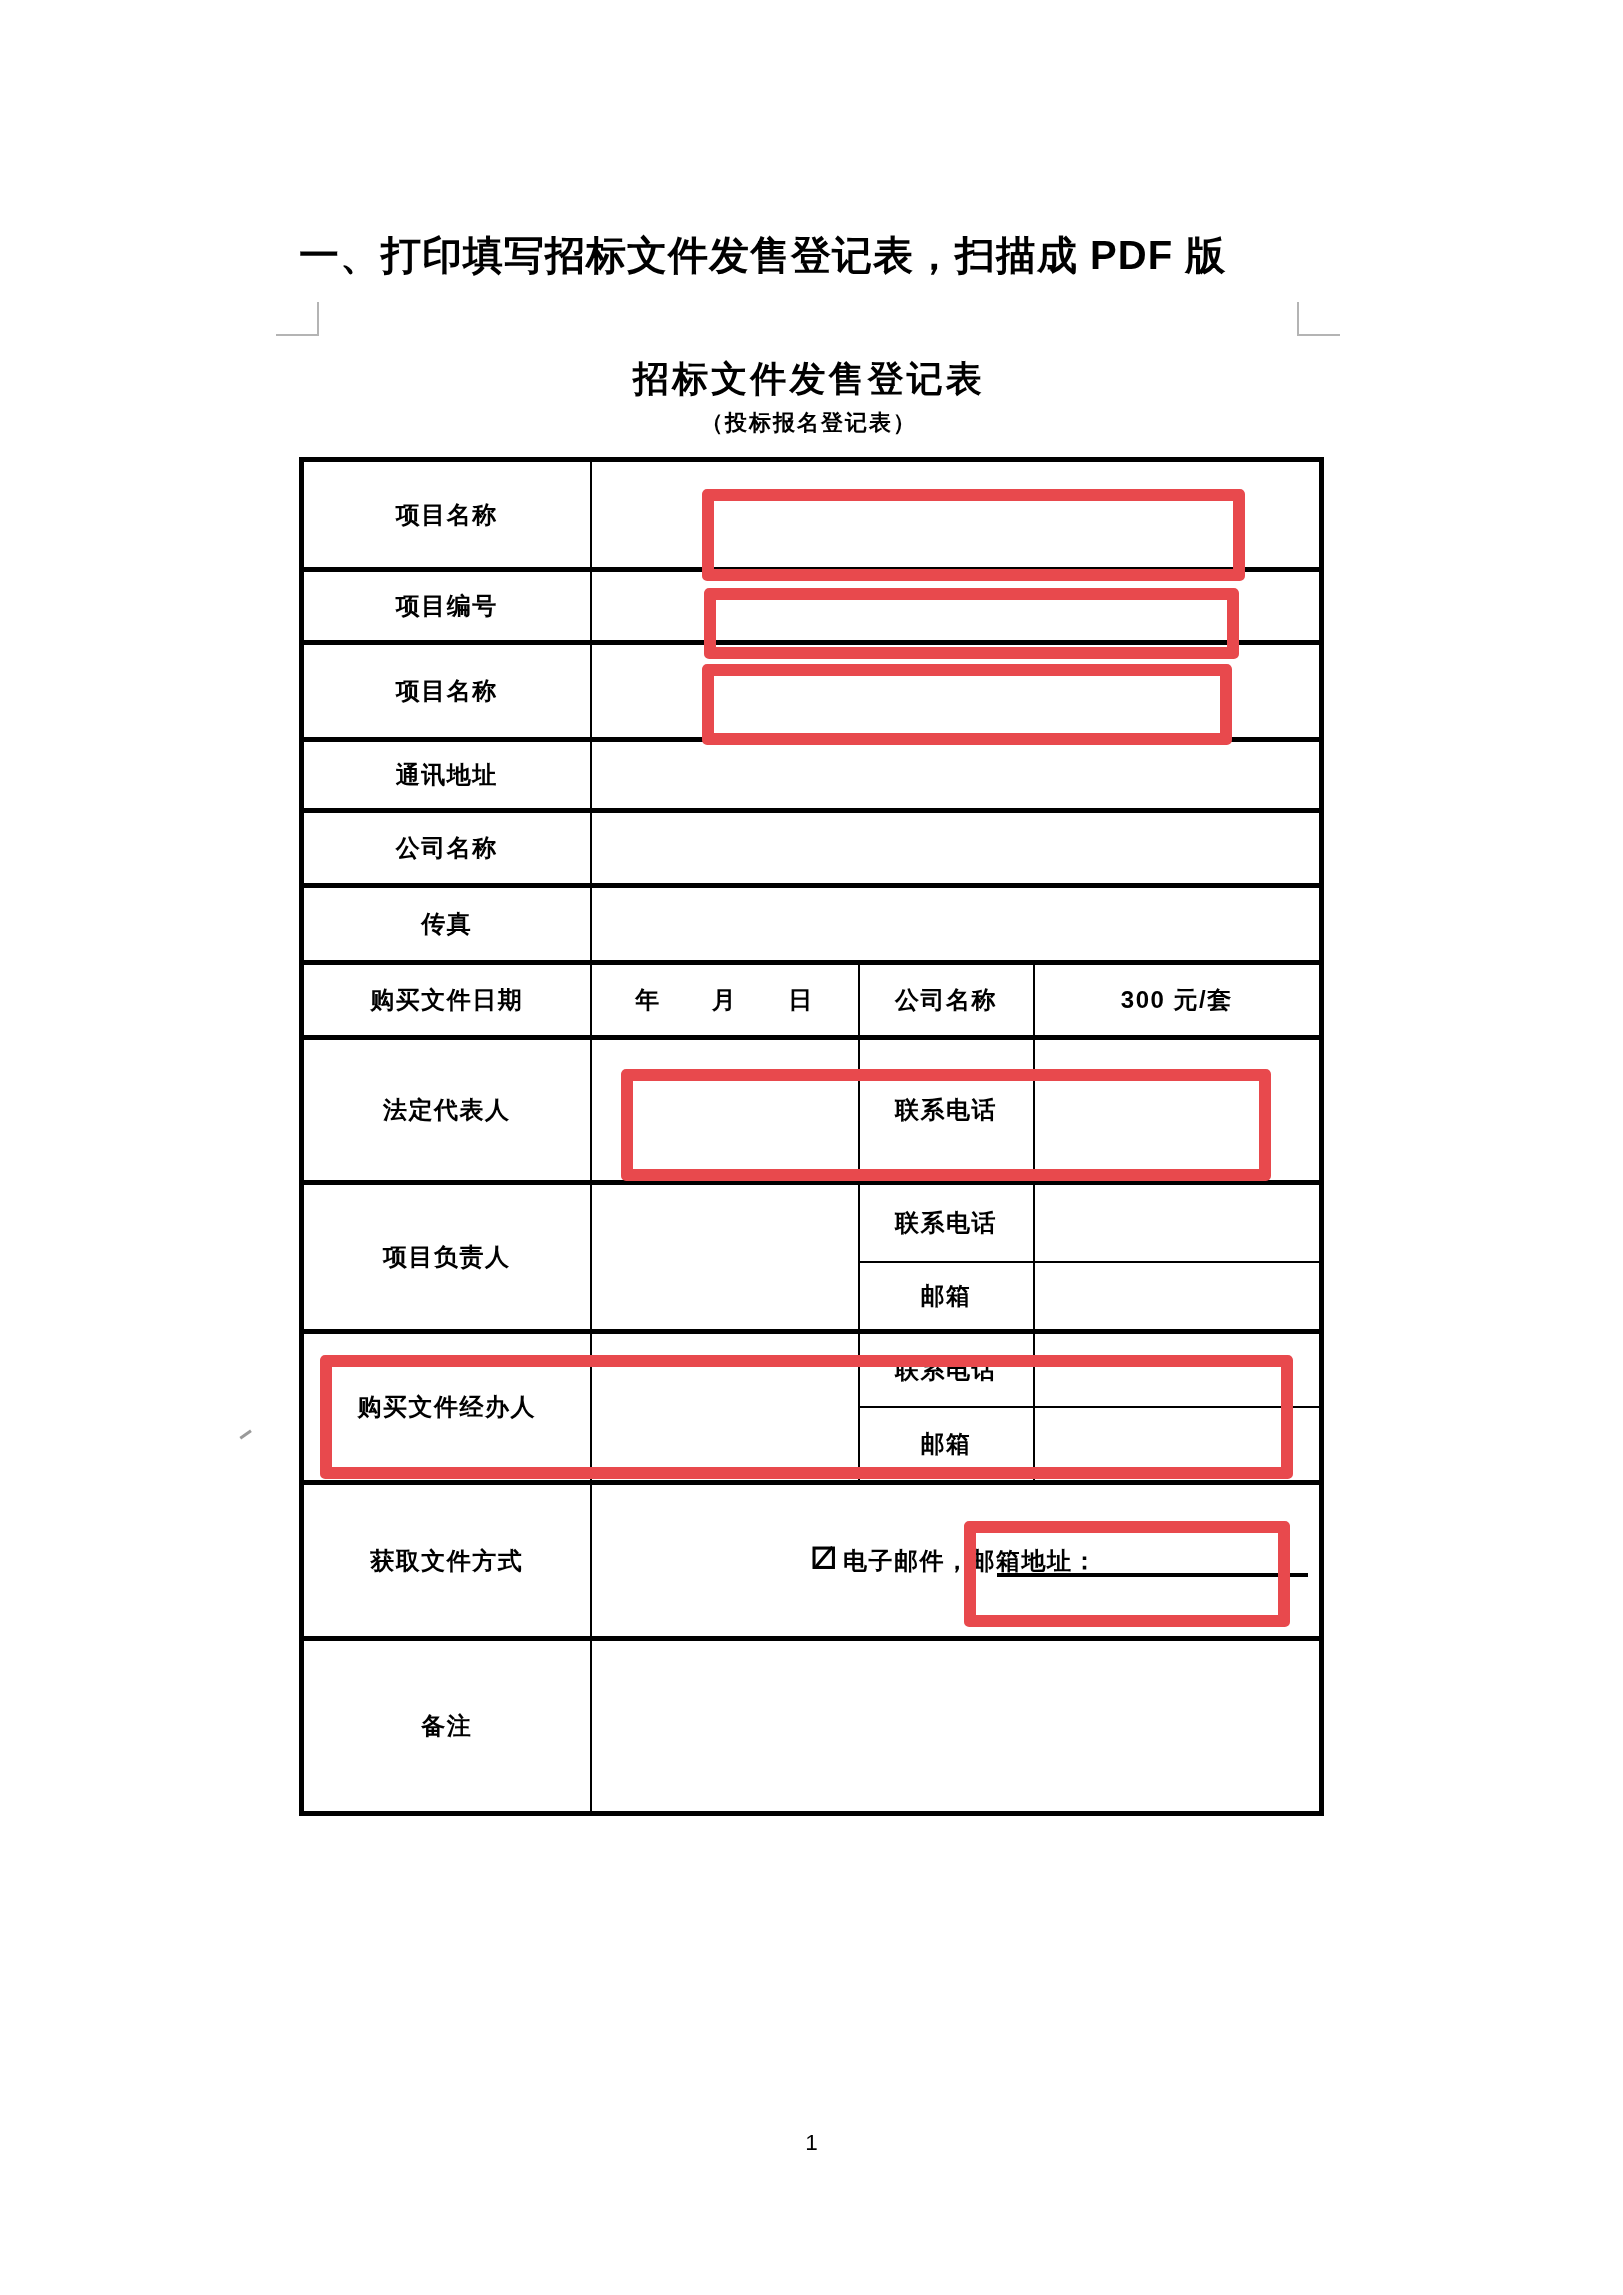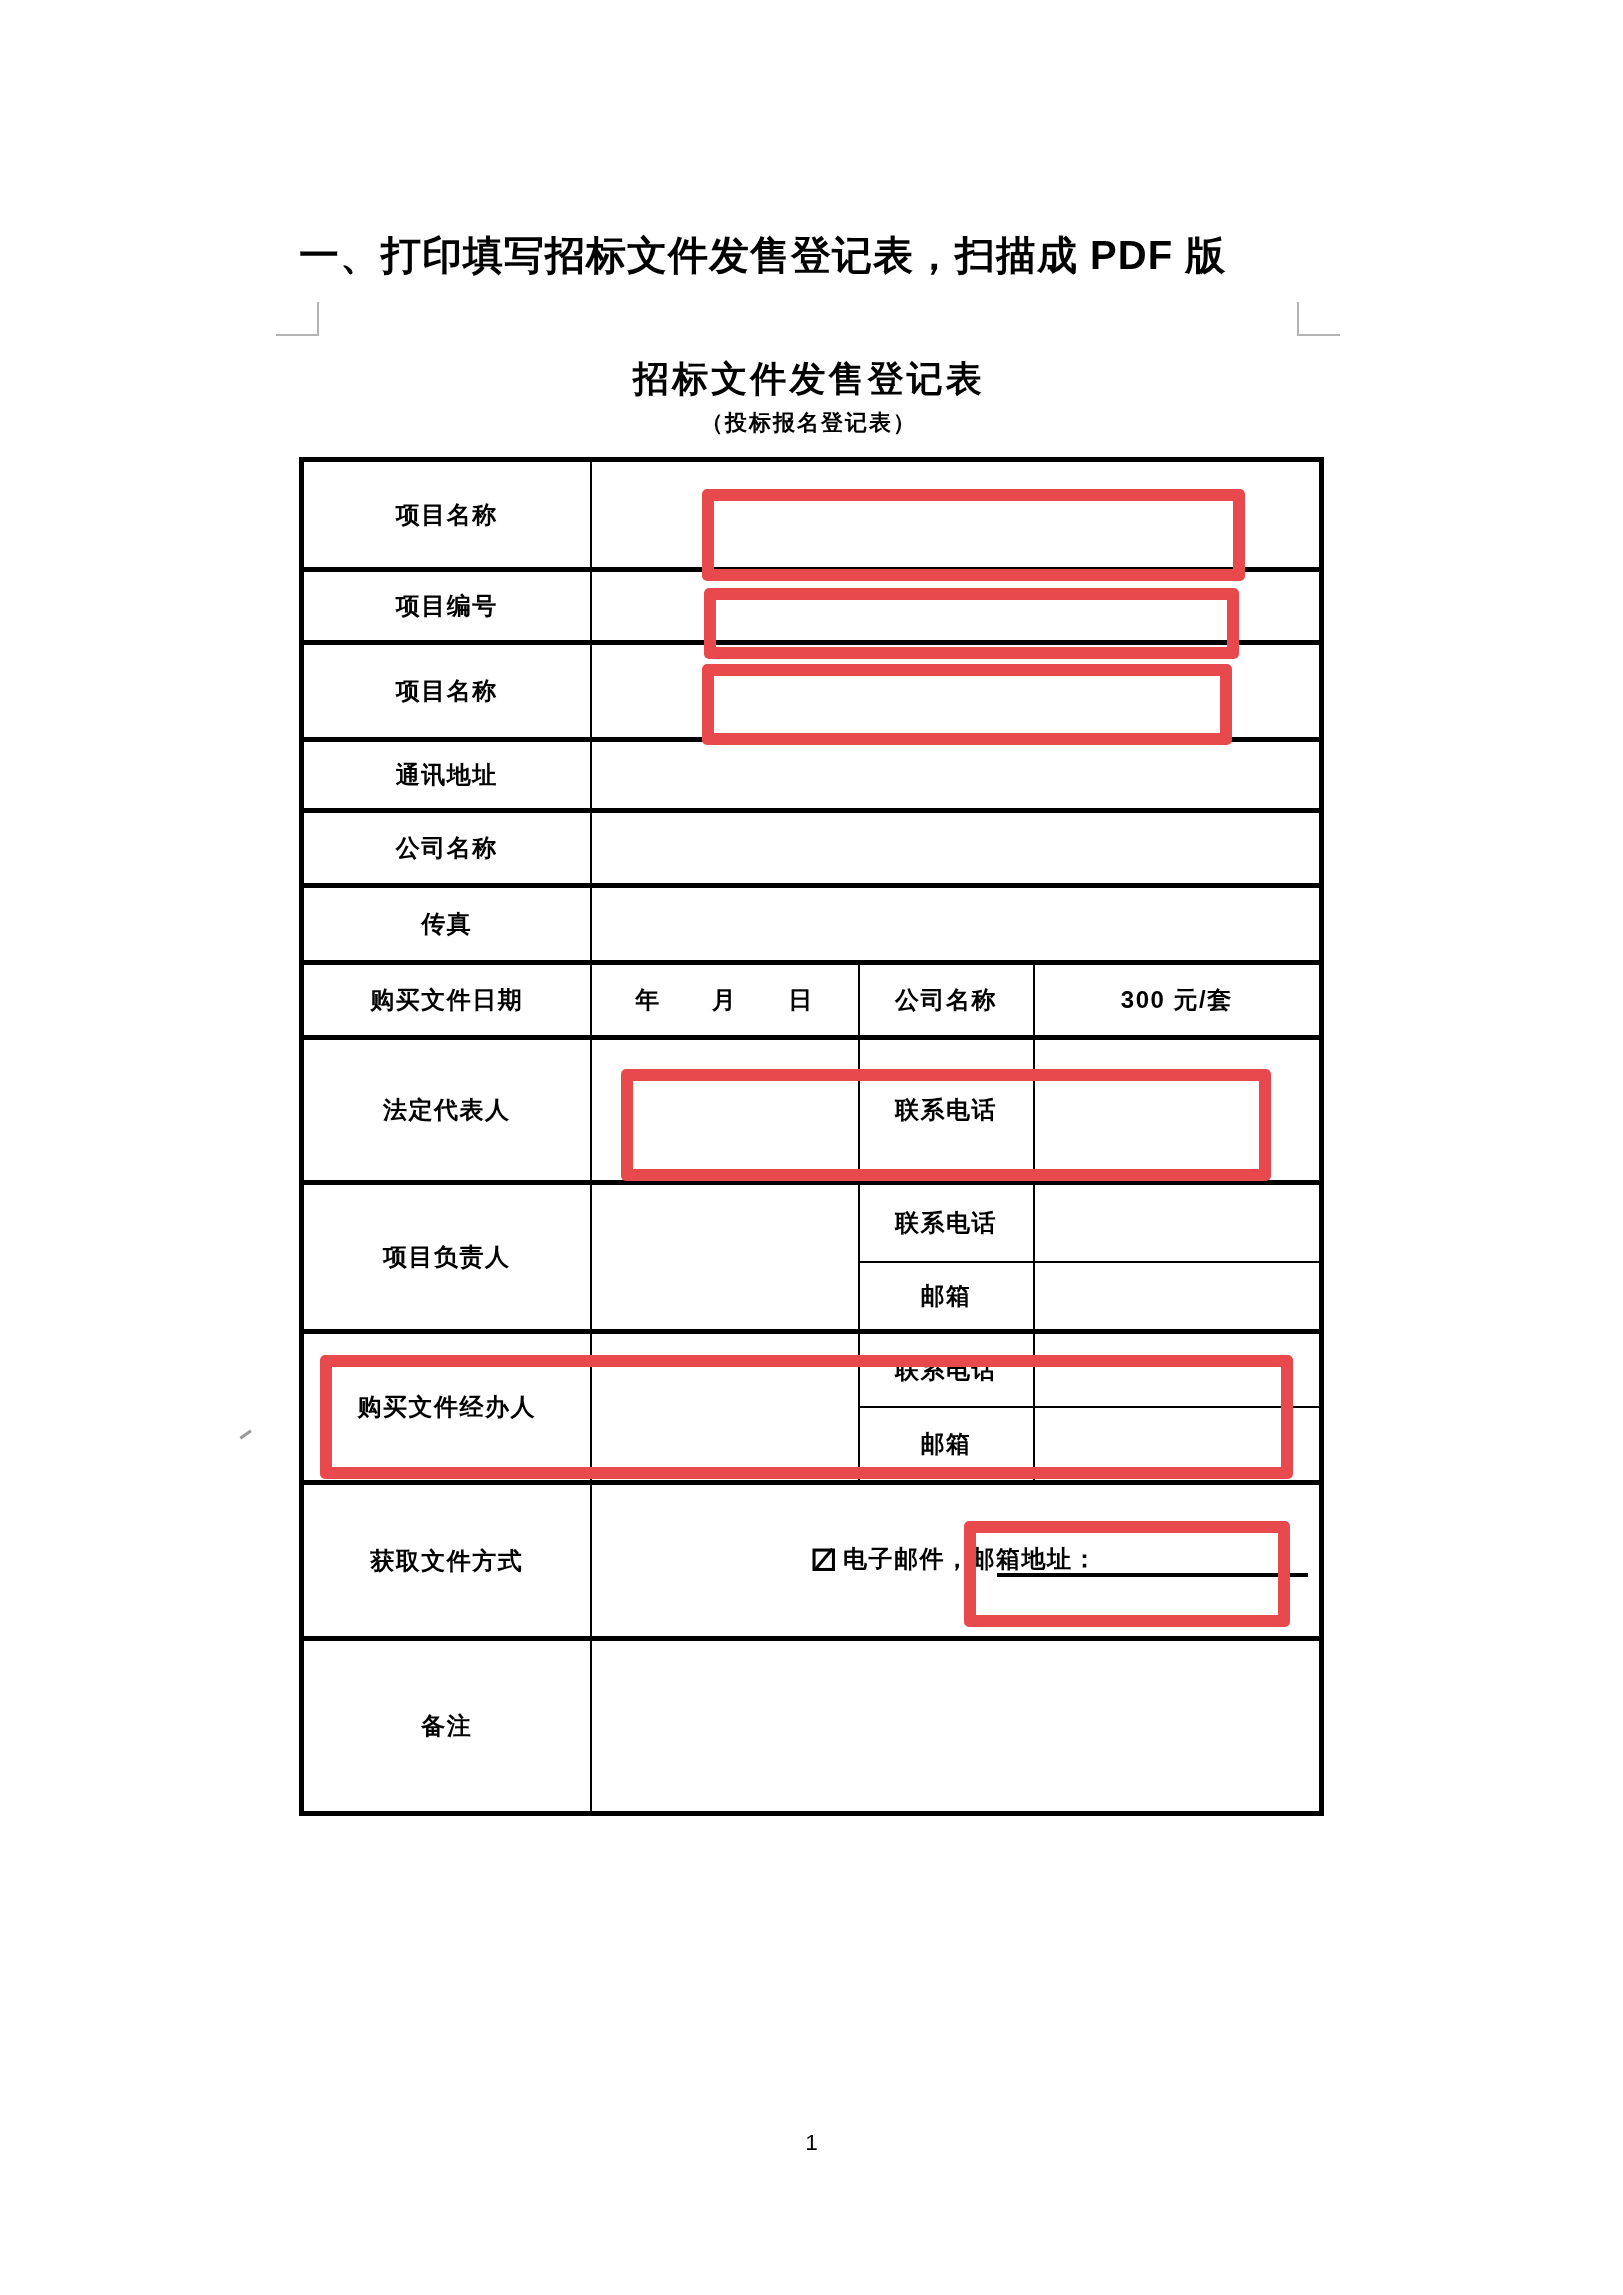--- a/index.html
+++ b/index.html
@@ -14,21 +14,21 @@
   .form-subtitle{position:absolute;left:299px;top:408px;width:1020px;text-align:center;
                  font-size:22px;font-weight:bold;letter-spacing:2px;}
   
   table.form{position:absolute;left:299px;top:457px;width:1020px;
              border-collapse:collapse;table-layout:fixed;
              border:5.1px solid #000;}
   table.form td{border:2px solid #000;padding:0;text-align:center;vertical-align:middle;
                 font-size:24px;font-weight:bold;letter-spacing:1.5px;}
   tr.hb td{border-top-width:5.1px;}
   td.opt{text-align:left;padding-left:9.2px;}
-  .optwrap{display:inline-flex;align-items:center;gap:4.1px;}
+  .optwrap{display:inline-flex;gap:4.1px;}
   .cbx{flex:0 0 auto;margin-right:2px;}
   
   .redbox{position:absolute;border:12.3px solid #e8494d;border-radius:5.1px;background:transparent;}
   
   .cropmark{position:absolute;width:41px;height:32px;}
   .cropmark.left{border-right:2.6px solid #b4b4b4;border-bottom:2.6px solid #b4b4b4;}
   .cropmark.right{border-left:2.6px solid #b4b4b4;border-bottom:2.6px solid #b4b4b4;}
   .graytick{position:absolute;width:13.3px;height:2.6px;background:#9a9a9a;transform:rotate(-35deg);}
   
   .blank-line{position:absolute;background:#000;height:3.6px;}

